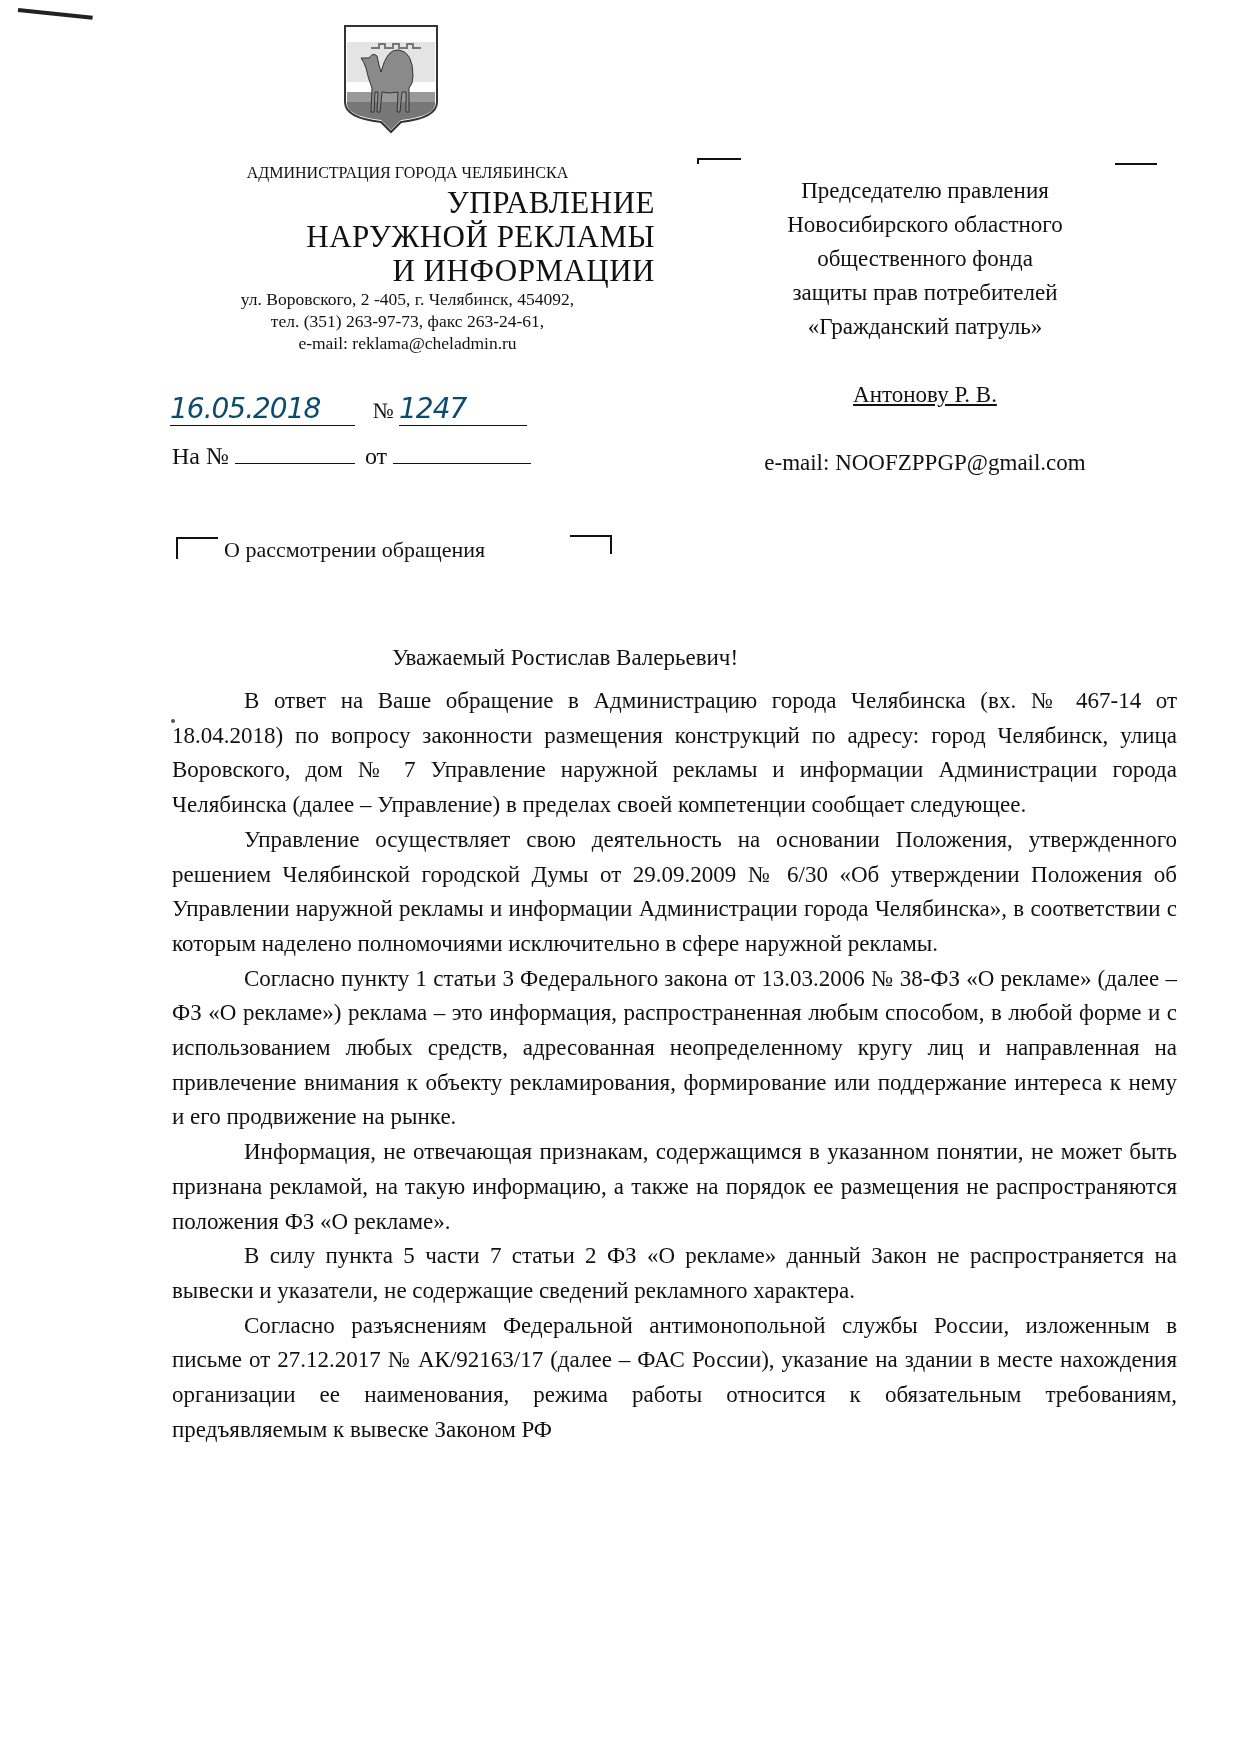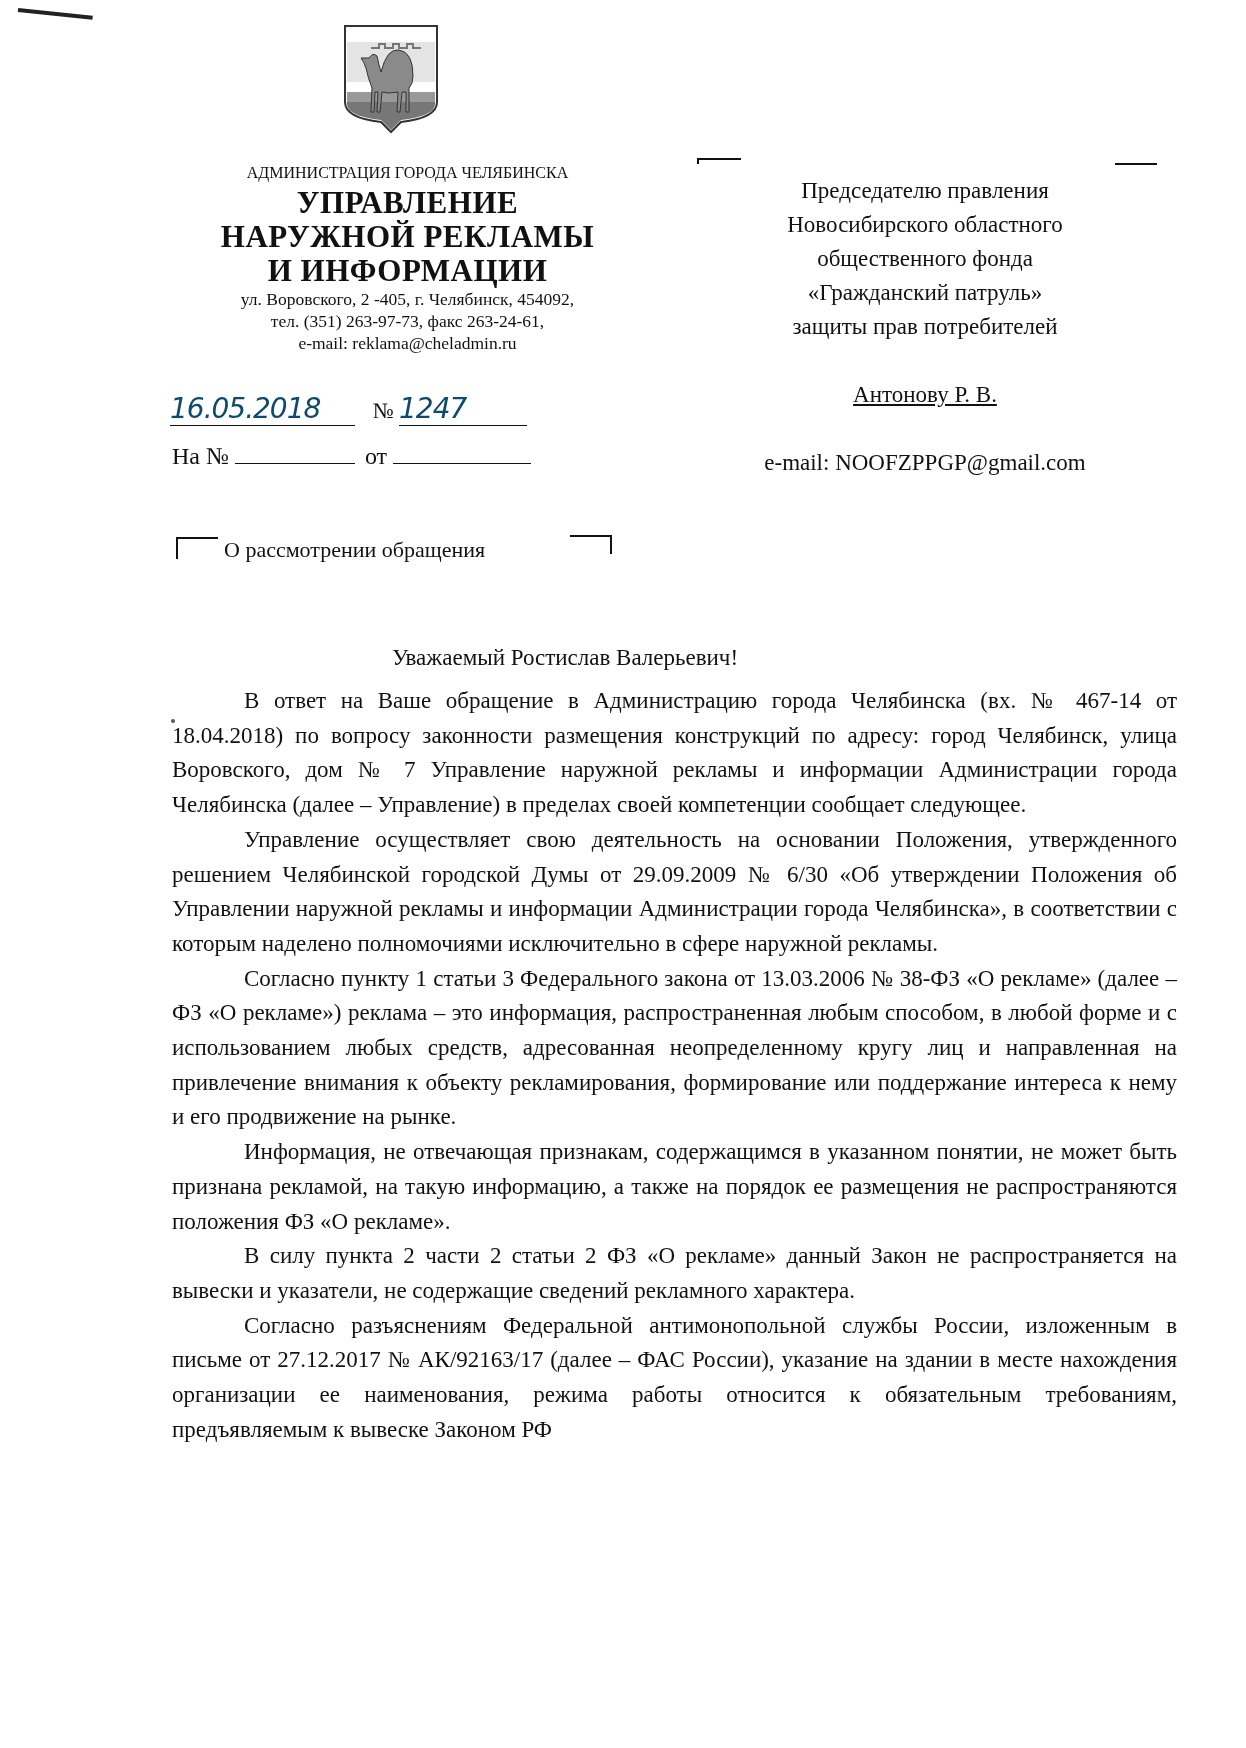--- a/index.html
+++ b/index.html
@@ -7,21 +7,21 @@
       width: 1246px; height: 1748px; position: relative; overflow: hidden;
       font-family: "Liberation Serif", "DejaVu Serif", serif; color: #111;
     }
     
     .scan-mark { position: absolute; left: 18px; top: 8px; width: 75px; height: 4px; background: #222; transform: rotate(6deg); transform-origin: left center; }
     
     .emblem { position: absolute; left: 341px; top: 22px; width: 100px; height: 112px; }
     
     .hdr-left { position: absolute; left: 160px; top: 160px; width: 495px; text-align: center; }
     .admin-name { font-size: 16px; letter-spacing: 0px; line-height: 26px; white-space: nowrap; }
-    .dept-name { font-size: 31px; font-weight: bold; line-height: 34px; letter-spacing: 0.5px; }
+    .dept-name { font-size: 31px; font-weight: normal; line-height: 34px; letter-spacing: 0.5px; text-align: right; }
     .contacts { font-size: 17.5px; line-height: 22px; }
     .reg-line { position: absolute; left: 170px; top: 392px; font-size: 22px; white-space: nowrap; }
     .hand { font-family: "DejaVu Sans", sans-serif; font-style: italic; color: #0c4a6e; font-size: 28px; letter-spacing: -1px; }
     .ul { display: inline-block; border-bottom: 1.5px solid #111; }
     .ref-line { position: absolute; left: 172px; top: 443px; font-size: 24px; white-space: nowrap; }
     .blank { display: inline-block; border-bottom: 1.5px solid #111; height: 20px; vertical-align: baseline; }
     .subject { position: absolute; left: 176px; top: 537px; font-size: 22px; }
     .corner-tl { position: absolute; left: 176px; top: 537px; width: 40px; height: 20px; border-top: 2px solid #111; border-left: 2px solid #111; }
     .corner-tr { position: absolute; left: 570px; top: 535px; width: 40px; height: 17px; border-top: 2px solid #111; border-right: 2px solid #111; }
     .addr-corner-l { position: absolute; left: 697px; top: 158px; width: 42px; height: 4px; border-top: 2px solid #111; border-left: 2px solid #111; }
@@ -78,30 +78,30 @@
 <div class="corner-tr"></div>
 <div class="subject" style="margin-left:48px;">О рассмотрении обращения</div>
 
 <div class="addr-corner-l"></div>
 <div class="addr-corner-r"></div>
 
 <div class="recipient">
   <div>Председателю правления</div>
   <div>Новосибирского областного</div>
   <div>общественного фонда</div>
+  <div>защиты прав потребителей</div>
   <div>«Гражданский патруль»</div>
-  <div>защиты прав потребителей</div>
   <div class="name">Антонову Р. В.</div>
   <div class="email">e-mail: NOOFZPPGP@gmail.com</div>
 </div>
 
 <div class="salutation">Уважаемый Ростислав Валерьевич!</div>
 
 <div class="dot"></div>
 
 <div class="body-text">
   <p>В ответ на Ваше обращение в Администрацию города Челябинска (вх. № 467-14 от 18.04.2018) по вопросу законности размещения конструкций по адресу: город Челябинск, улица Воровского, дом № 7 Управление наружной рекламы и информации Администрации города Челябинска (далее – Управление) в пределах своей компетенции сообщает следующее.</p>
   <p>Управление осуществляет свою деятельность на основании Положения, утвержденного решением Челябинской городской Думы от 29.09.2009 № 6/30 «Об утверждении Положения об Управлении наружной рекламы и информации Администрации города Челябинска», в соответствии с которым наделено полномочиями исключительно в сфере наружной рекламы.</p>
   <p>Согласно пункту 1 статьи 3 Федерального закона от 13.03.2006 № 38-ФЗ «О рекламе» (далее – ФЗ «О рекламе») реклама – это информация, распространенная любым способом, в любой форме и с использованием любых средств, адресованная неопределенному кругу лиц и направленная на привлечение внимания к объекту рекламирования, формирование или поддержание интереса к нему и его продвижение на рынке.</p>
   <p>Информация, не отвечающая признакам, содержащимся в указанном понятии, не может быть признана рекламой, на такую информацию, а также на порядок ее размещения не распространяются положения ФЗ «О рекламе».</p>
-  <p>В силу пункта 2 части 2 статьи 2 ФЗ «О рекламе» данный Закон не распространяется на вывески и указатели, не содержащие сведений рекламного характера.</p>
+  <p>В силу пункта 5 части 7 статьи 2 ФЗ «О рекламе» данный Закон не распространяется на вывески и указатели, не содержащие сведений рекламного характера.</p>
   <p>Согласно разъяснениям Федеральной антимонопольной службы России, изложенным  в письме от 27.12.2017 № АК/92163/17 (далее – ФАС России), указание на здании в месте нахождения организации ее наименования, режима работы относится к обязательным требованиям, предъявляемым к вывеске Законом РФ</p>
 </div>
 
 </body></html>

